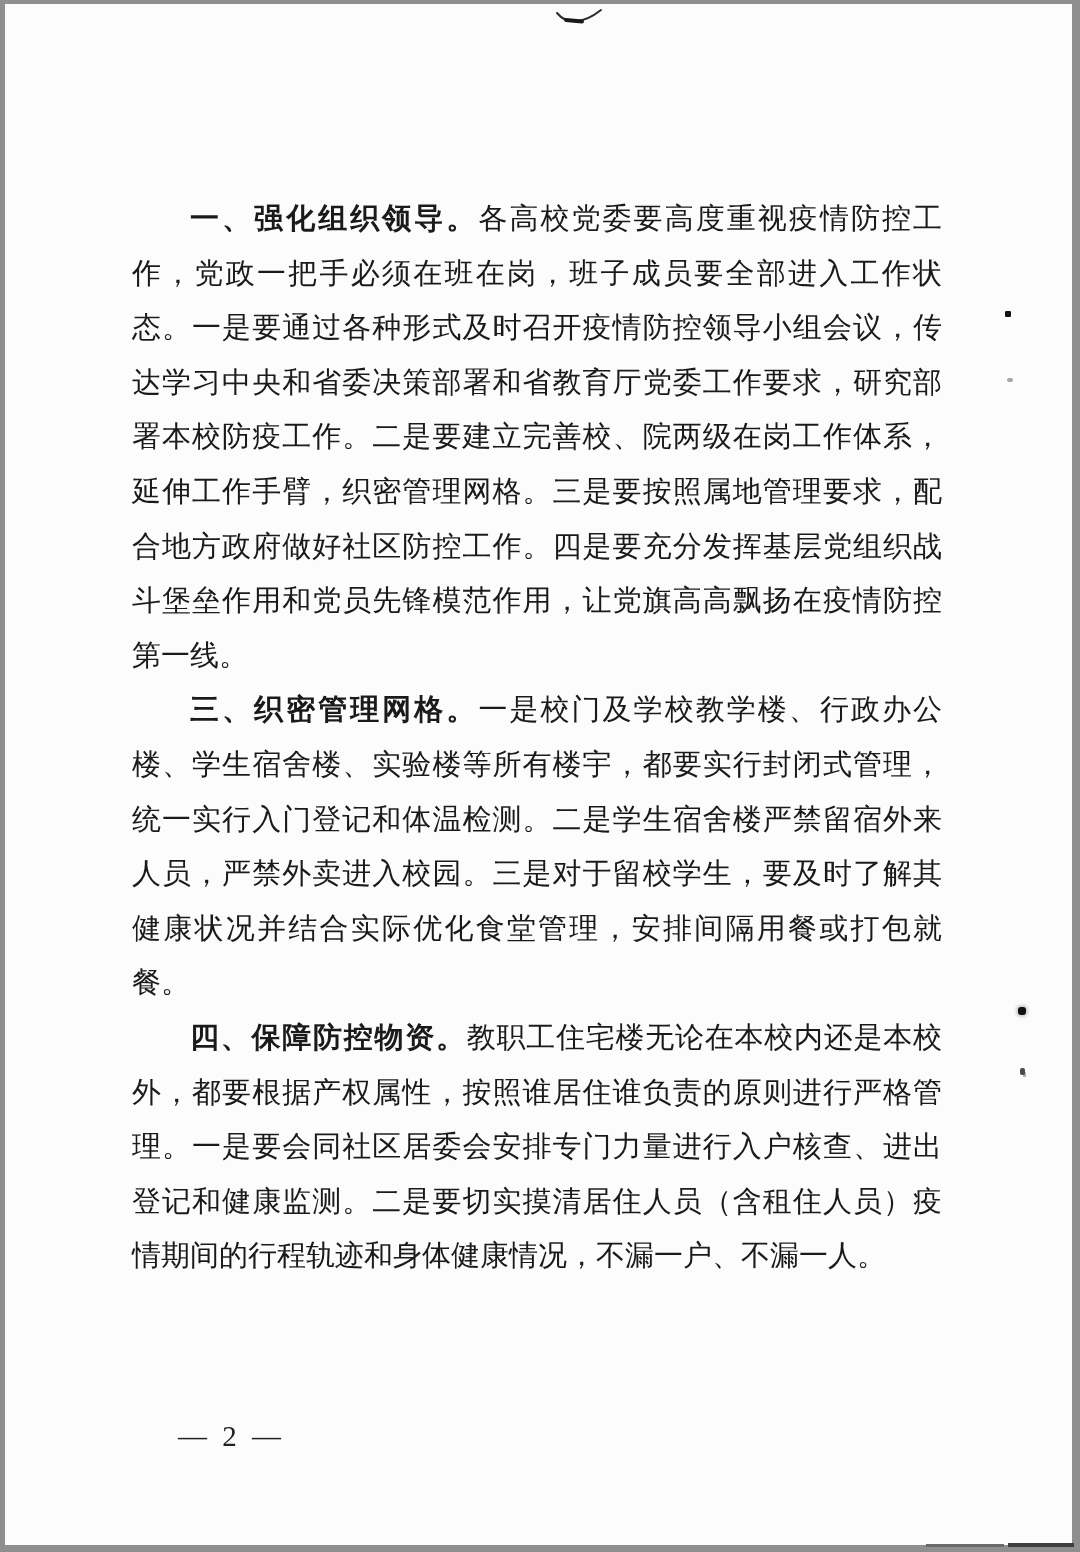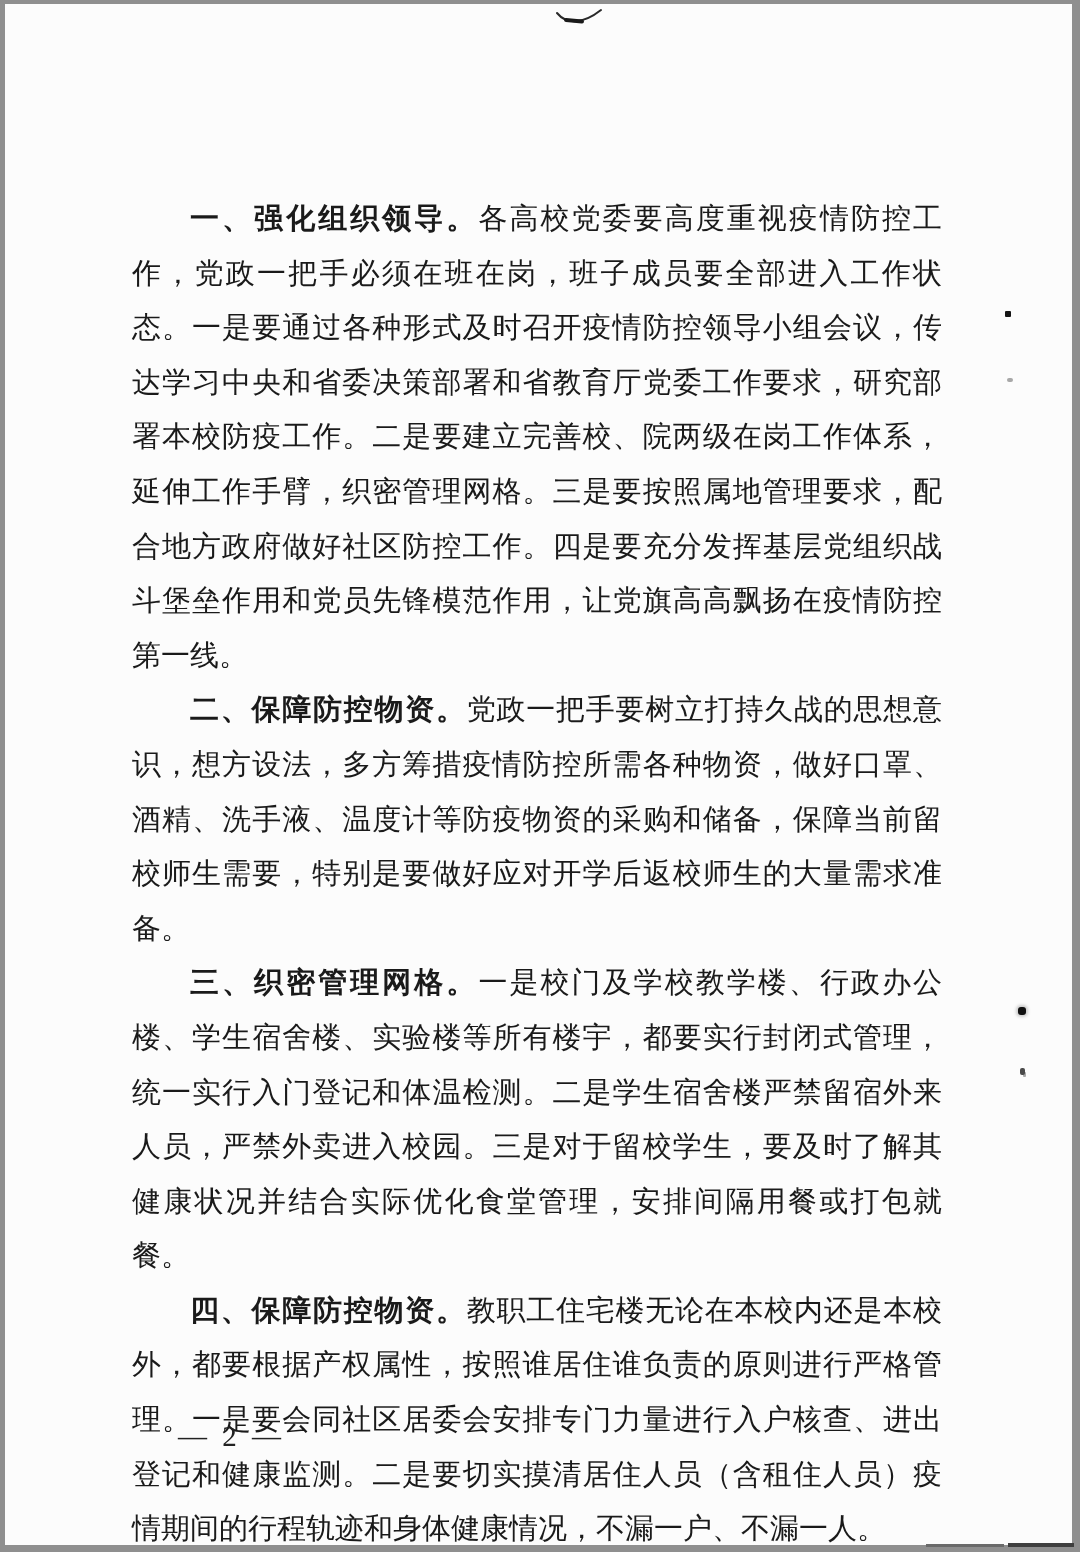--- a/index.html
+++ b/index.html
@@ -71,23 +71,20 @@
 <div class="scan-canvas">
 
   <div class="paper">
 
     <div class="text-block">
 
       <p class="para">
         <span class="lead">一、强化组织领导。</span><span class="body-text">各高校党委要高度重视疫情防控工作，党政一把手必须在班在岗，班子成员要全部进入工作状态。一是要通过各种形式及时召开疫情防控领导小组会议，传达学习中央和省委决策部署和省教育厅党委工作要求，研究部署本校防疫工作。二是要建立完善校、院两级在岗工作体系，延伸工作手臂，织密管理网格。三是要按照属地管理要求，配合地方政府做好社区防控工作。四是要充分发挥基层党组织战斗堡垒作用和党员先锋模范作用，让党旗高高飘扬在疫情防控第一线。</span>
       </p>
 
-      <p class="para">
-        <span class="lead">二、保障防控物资。</span><span class="body-text">党政一把手要树立打持久战的思想意识，想方设法，多方筹措疫情防控所需各种物资，做好口罩、酒精、洗手液、温度计等防疫物资的采购和储备，保障当前留校师生需要，特别是要做好应对开学后返校师生的大量需求准备。</span>
-      </p>
 
       <p class="para">
         <span class="lead">三、织密管理网格。</span><span class="body-text">一是校门及学校教学楼、行政办公楼、学生宿舍楼、实验楼等所有楼宇，都要实行封闭式管理，统一实行入门登记和体温检测。二是学生宿舍楼严禁留宿外来人员，严禁外卖进入校园。三是对于留校学生，要及时了解其健康状况并结合实际优化食堂管理，安排间隔用餐或打包就餐。</span>
       </p>
 
       <p class="para">
         <span class="lead">四、保障防控物资。</span><span class="body-text">教职工住宅楼无论在本校内还是本校外，都要根据产权属性，按照谁居住谁负责的原则进行严格管理。一是要会同社区居委会安排专门力量进行入户核查、进出登记和健康监测。二是要切实摸清居住人员（含租住人员）疫情期间的行程轨迹和身体健康情况，不漏一户、不漏一人。</span>
       </p>
 
     </div>

